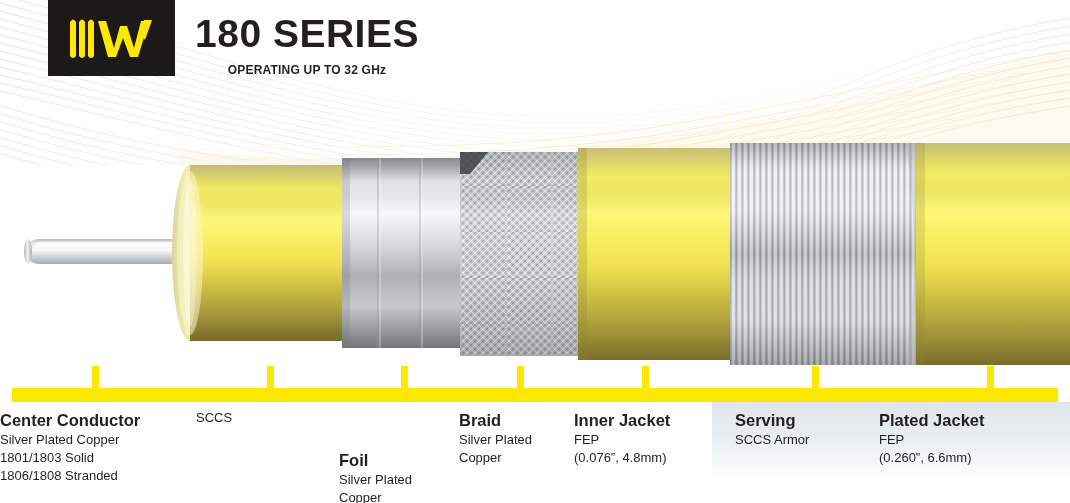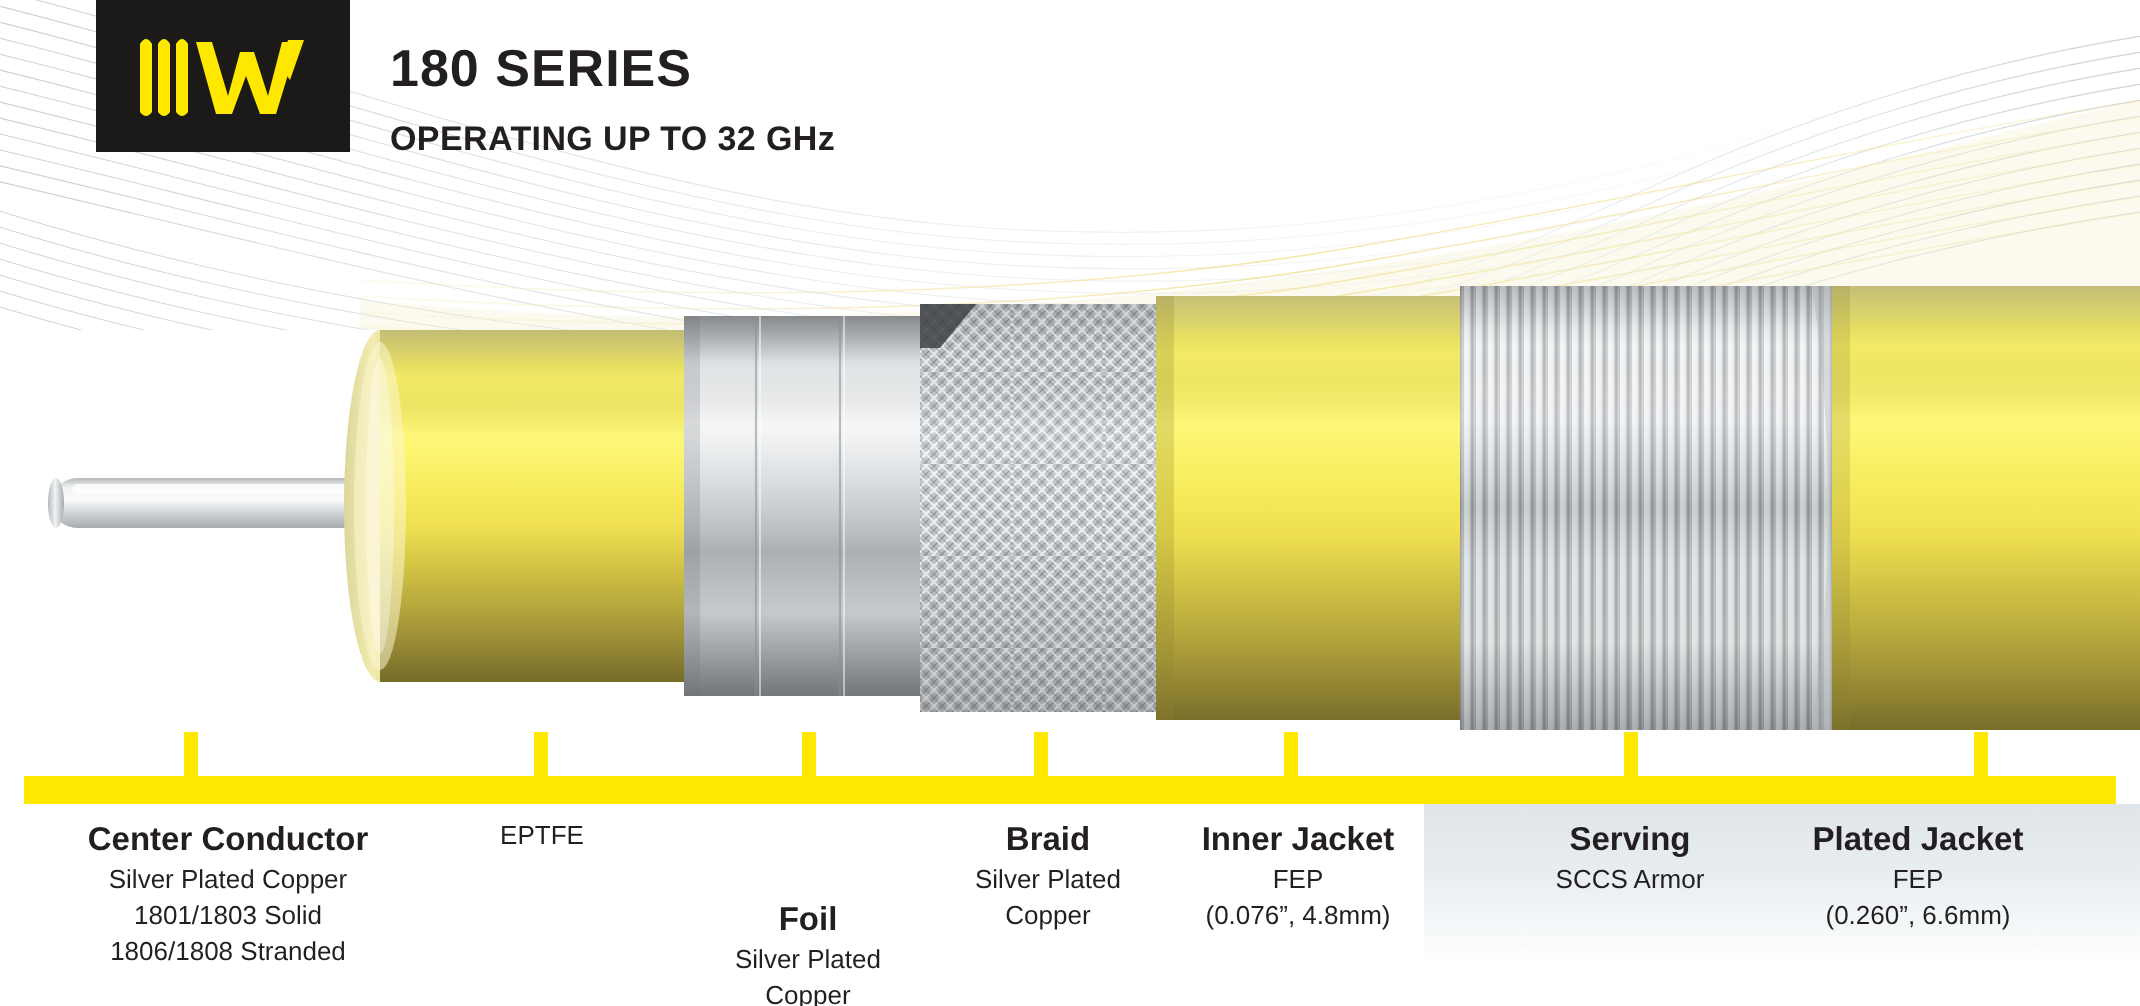--- a/index.html
+++ b/index.html
@@ -43,35 +43,36 @@
     width: 127px; height: 76px;
   }
 
   
   .title-block {
     position: absolute;
     left: 195px; top: 12px;
     z-index: 6;
   }
   .main-title {
-    font-size: 26px;
+    font-size: 39px;
     font-weight: bold;
     letter-spacing: 0.5px;
     color: #231f20;
     line-height: 44px;
     white-space: nowrap;
   }
   .sub-title {
-    font-size: 17px;
+    font-size: 12px;
     font-weight: bold;
     letter-spacing: 0.2px;
     color: #231f20;
     line-height: 20px;
     margin-top: 4px;
     white-space: nowrap;
+    text-align: center;
   }
 
   
   .cable-stage {
     position: absolute;
     left: 0; top: 140px;
     width: 1070px; height: 225px;
     z-index: 4;
   }
   .cable-stage svg { display: block; }
@@ -104,21 +105,20 @@
 
   
   .labels {
     position: absolute;
     left: 0; top: 405px;
     width: 1070px; height: 98px;
     z-index: 8;
   }
   .label {
     position: absolute;
-    text-align: center;
     color: #231f20;
   }
   .label-title {
     font-size: 16.5px;
     font-weight: bold;
     line-height: 22px;
     white-space: nowrap;
   }
   .label-line {
     font-size: 13px;
@@ -431,21 +431,21 @@
   <div class="labels">
 
     <div class="label" style="left:0px; top:4px; width:228px;">
       <div class="label-title">Center Conductor</div>
       <div class="label-line">Silver Plated Copper</div>
       <div class="label-line">1801/1803 Solid</div>
       <div class="label-line">1806/1808 Stranded</div>
     </div>
 
     <div class="label" style="left:196px; top:4px; width:150px;">
-      <div class="label-line">EPTFE</div>
+      <div class="label-line">SCCS</div>
     </div>
 
     <div class="label" style="left:339px; top:4px; width:130px;margin-top:40px;">
       <div class="label-title">Foil</div>
       <div class="label-line">Silver Plated</div>
       <div class="label-line">Copper</div>
     </div>
 
     <div class="label" style="left:459px; top:4px; width:130px;">
       <div class="label-title">Braid</div>

